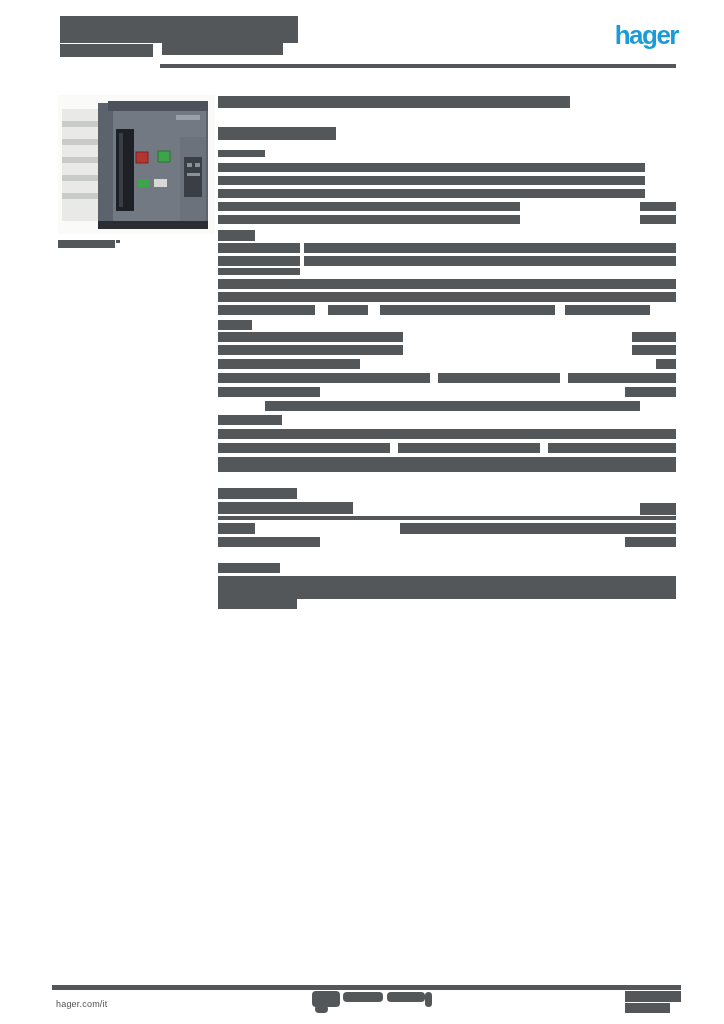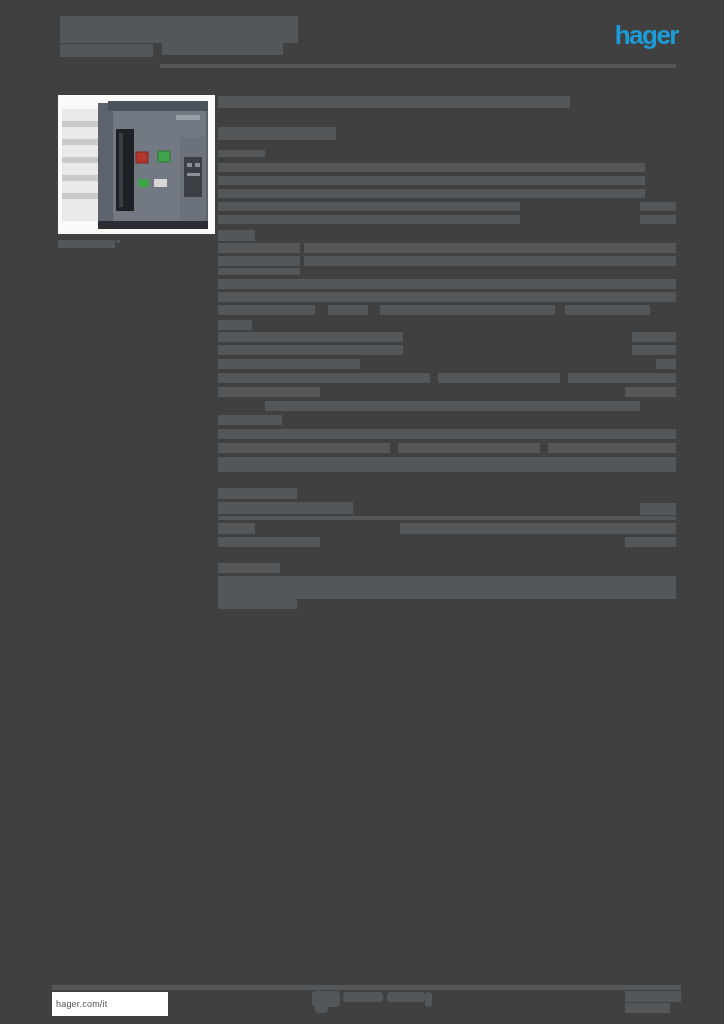--- a/index.html
+++ b/index.html
@@ -1,17 +1,17 @@
 <!DOCTYPE html>
 <html><head>
 <meta charset="utf-8">
 <style>
   html,body{margin:0;padding:0;background:#000;}
   .page{
-    position:relative;width:724px;height:1024px;background:#404040;overflow:hidden;
+    position:relative;width:724px;height:1024px;background:#ffffff;overflow:hidden;
     font-family:"Liberation Sans", sans-serif;
   }
   .bar{position:absolute;background:#54575a;}
   .round{border-radius:4px;}
   #logo{
     position:absolute;top:22px;right:46px;
     font-weight:bold;font-size:26px;line-height:26px;
     color:#1b9cd9;letter-spacing:-1.5px;
   }
   #photo-box{

